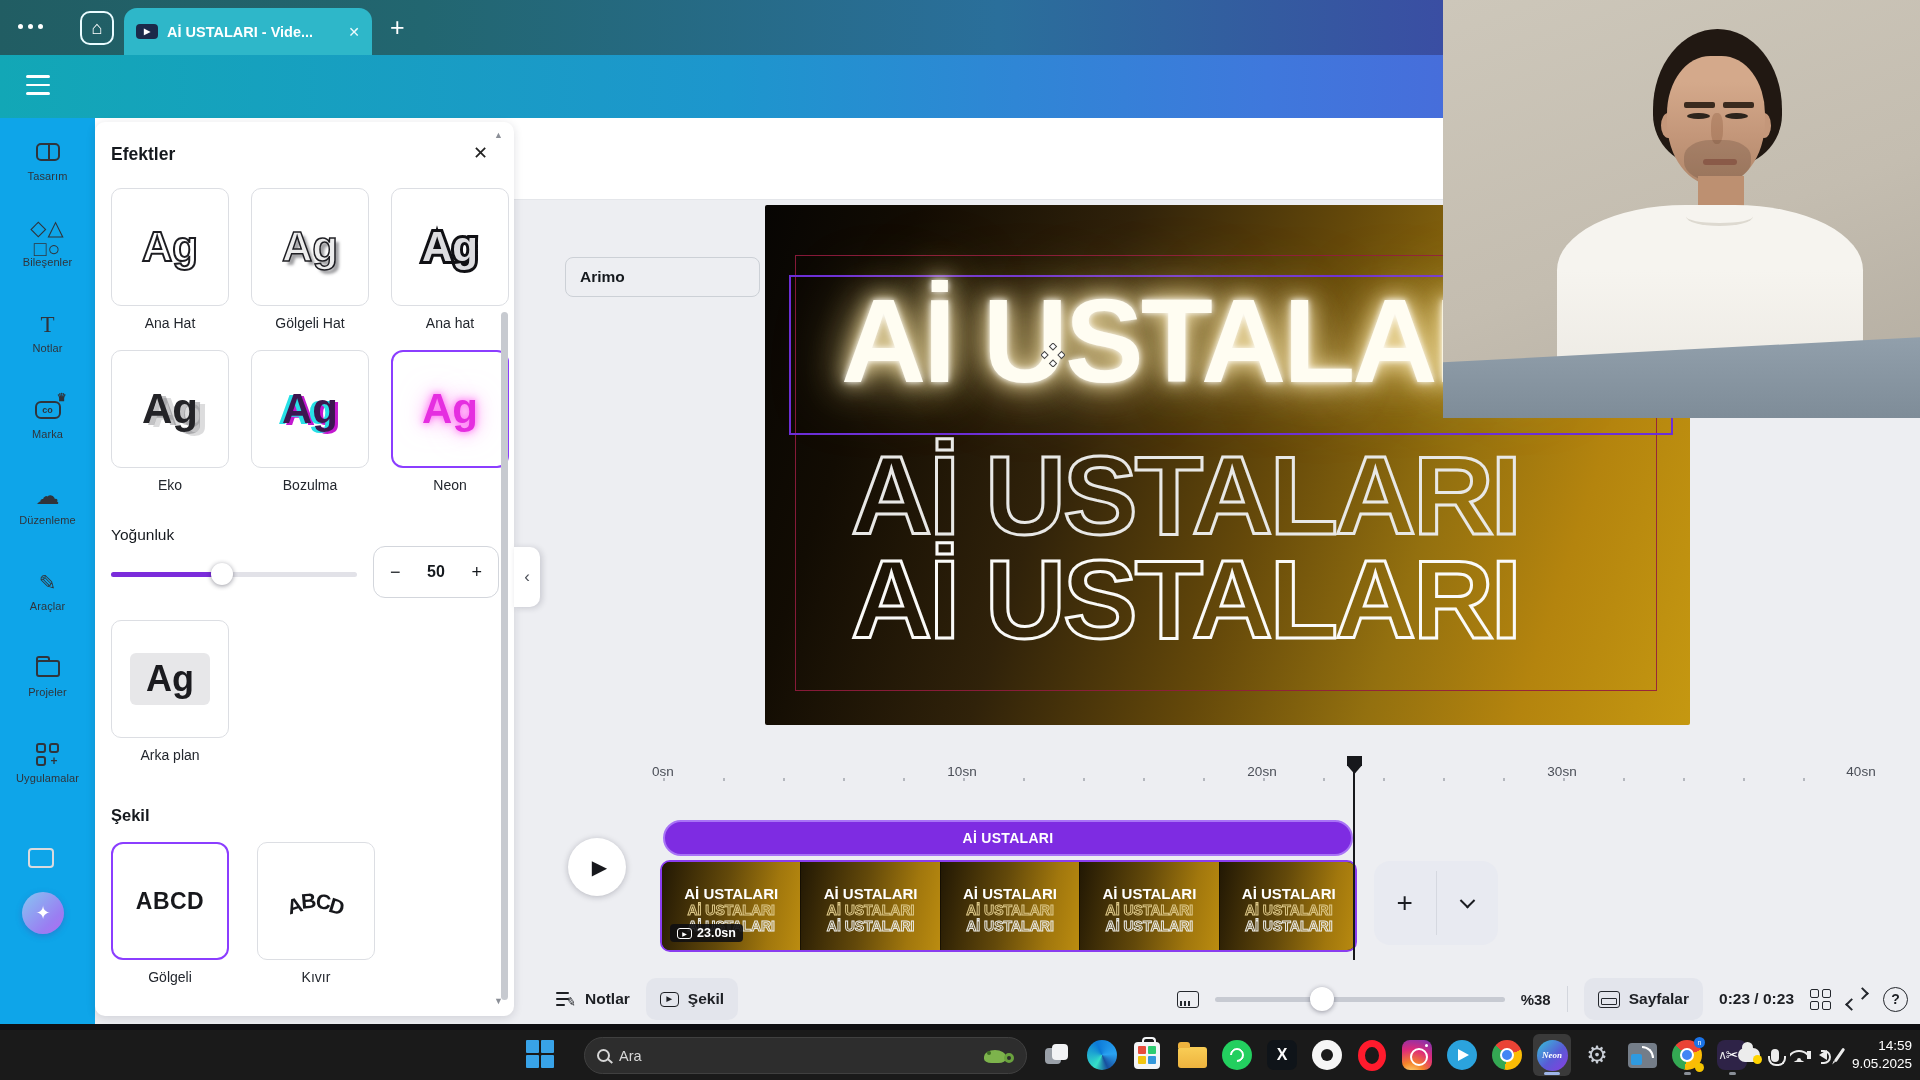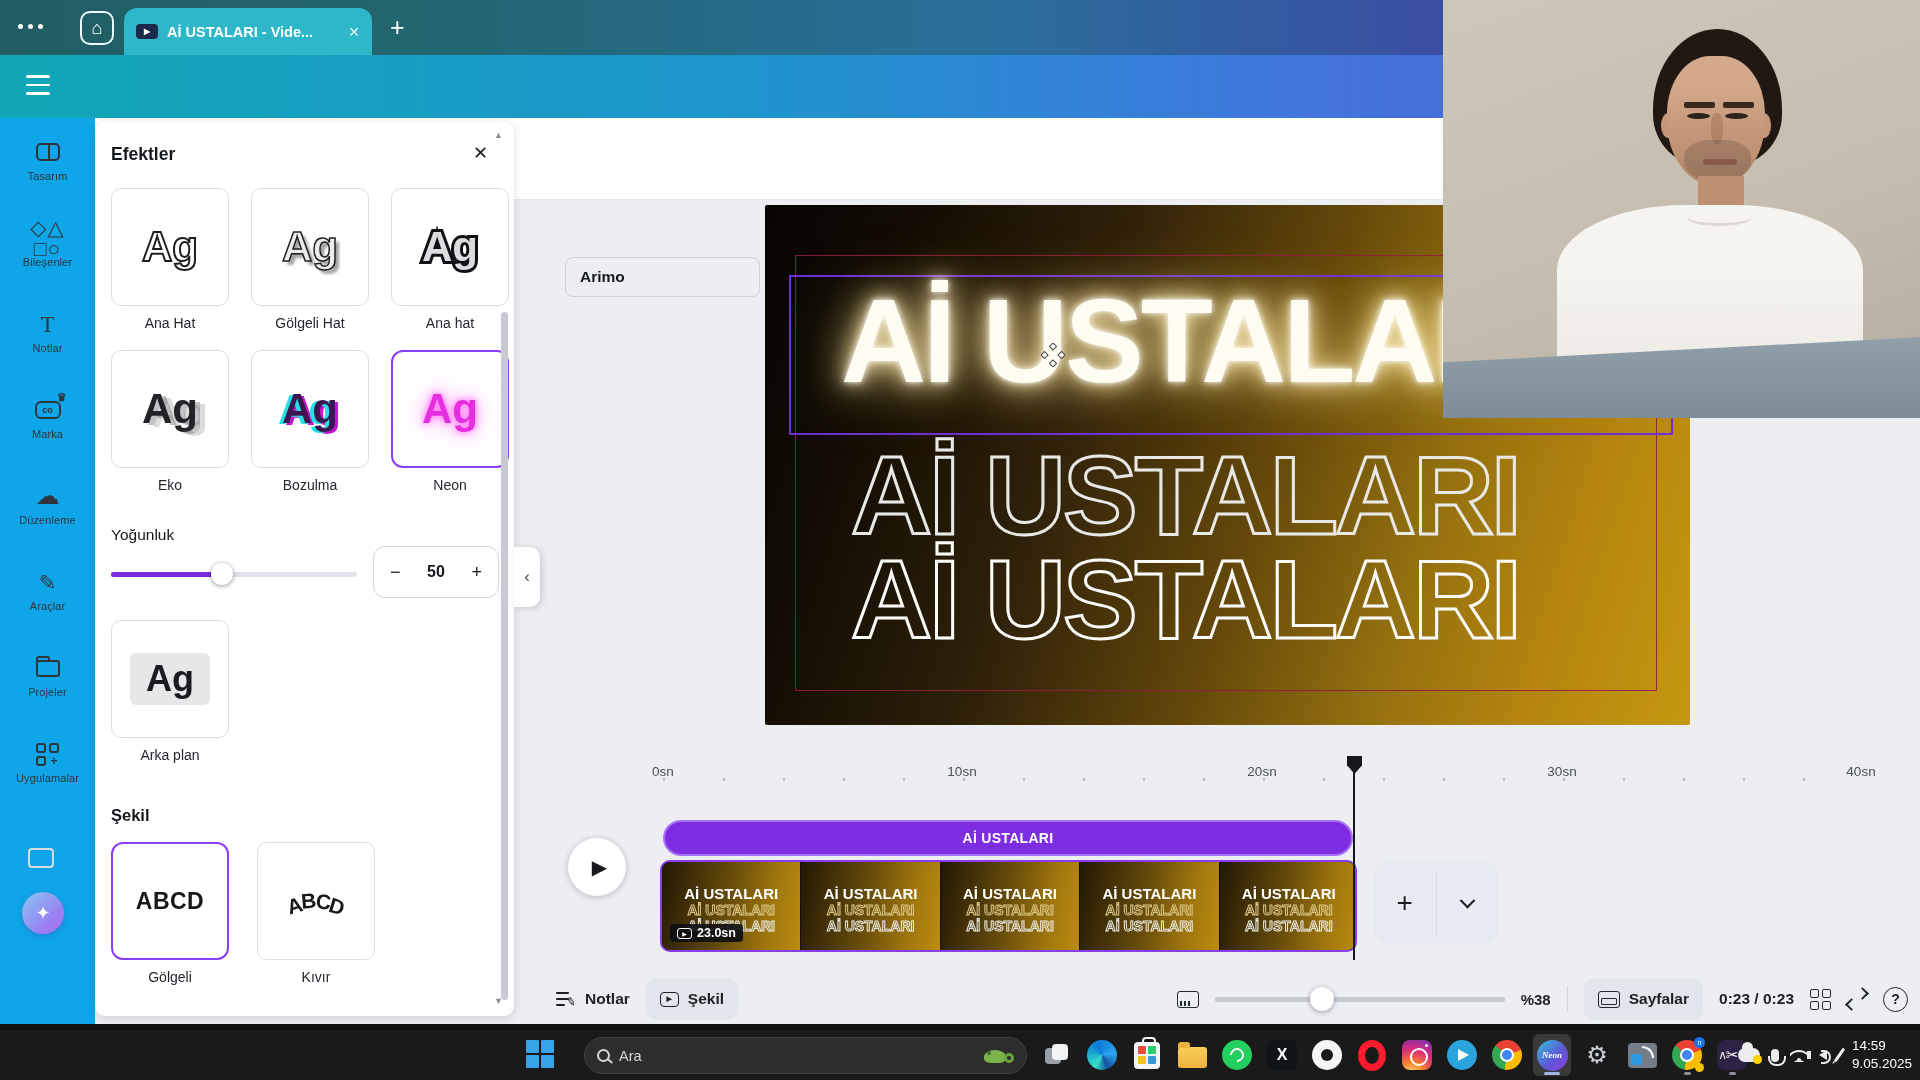--- a/index.html
+++ b/index.html
@@ -290,21 +290,21 @@
   .wifi-ic i { position:absolute; left:50%; bottom:-14px; transform:translateX(-50%); border:2px solid #ececec; border-radius:50%; }
   .wifi-ic i:nth-child(1){ width:26px; height:26px; } .wifi-ic i:nth-child(2){ width:16px; height:16px; }
   .wifi-ic::after { content:""; position:absolute; left:50%; bottom:0; transform:translateX(-50%); width:4px; height:4px; background:#ececec; border-radius:50%; }
   .spk-ic { width:0; height:0; border-top:5px solid transparent; border-bottom:5px solid transparent; border-right:8px solid #ececec; position:relative; }
   .spk-ic::before { content:""; position:absolute; left:-12px; top:-4px; width:4px; height:8px; background:#ececec; }
   .spk-ic::after { content:""; position:absolute; left:2px; top:-5px; width:8px; height:10px;
     border:2px solid #ececec; border-left:none; border-radius:0 10px 10px 0; }
   .pen-ic { width:3px; height:16px; background:#ececec; border-radius:2px; transform:rotate(35deg); position:relative; }
   .pen-ic::after { content:""; position:absolute; bottom:-4px; left:0; width:0; height:0;
     border-left:1.5px solid transparent; border-right:1.5px solid transparent; border-top:4px solid #ececec; }
-  .clock { color:#fff; font-size:13.5px; line-height:1.3; }
+  .clock { text-align:right; color:#fff; font-size:13.5px; line-height:1.3; }
 
   
   .webcam { left:1443px; top:0; width:477px; height:418px; z-index:50; overflow:hidden;
     background:linear-gradient(160deg,#cdc7ba 0%,#c4bdb0 55%,#b3aca0 100%); }
   .w-hair { position:absolute; left:44%; top:7%; width:27%; height:33%; background:#211812;
     border-radius:50% 50% 42% 42% / 58% 58% 38% 38%; }
   .w-face { position:absolute; left:47%; top:13.5%; width:20.5%; height:31%;
     background:linear-gradient(#d4a98b 20%,#c4977a 60%,#b0876a); border-radius:46% 46% 52% 52%; }
   .w-ear { position:absolute; top:27%; width:3%; height:6%; background:#c4977a; border-radius:50%; }
   .w-brow { position:absolute; top:24.5%; width:6.5%; height:1.3%; background:#3a2a1e; border-radius:2px; }

